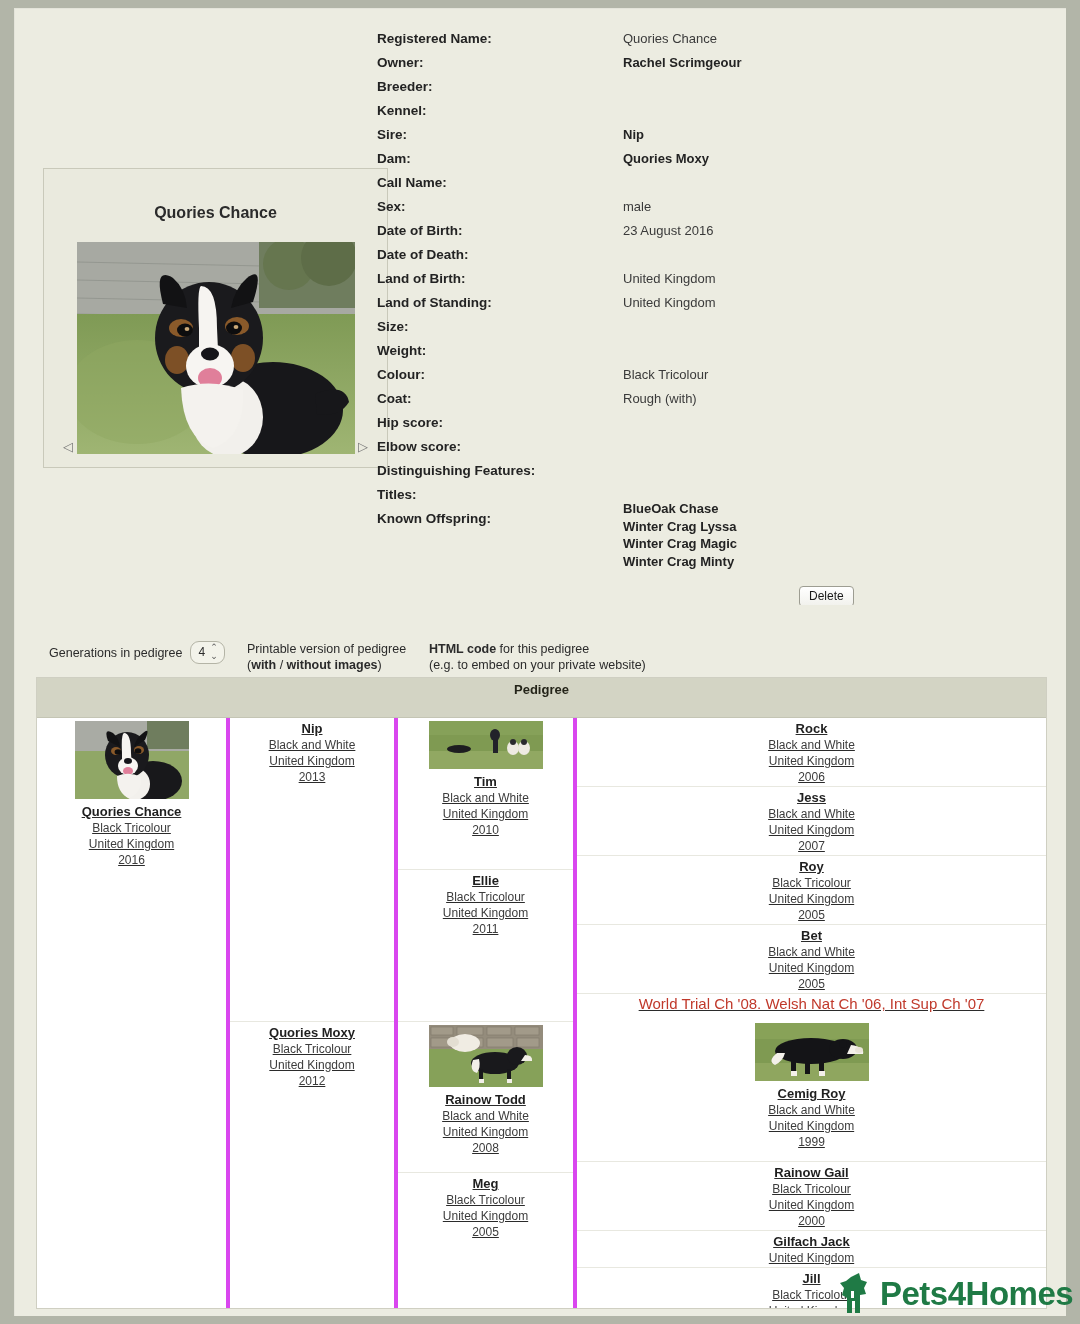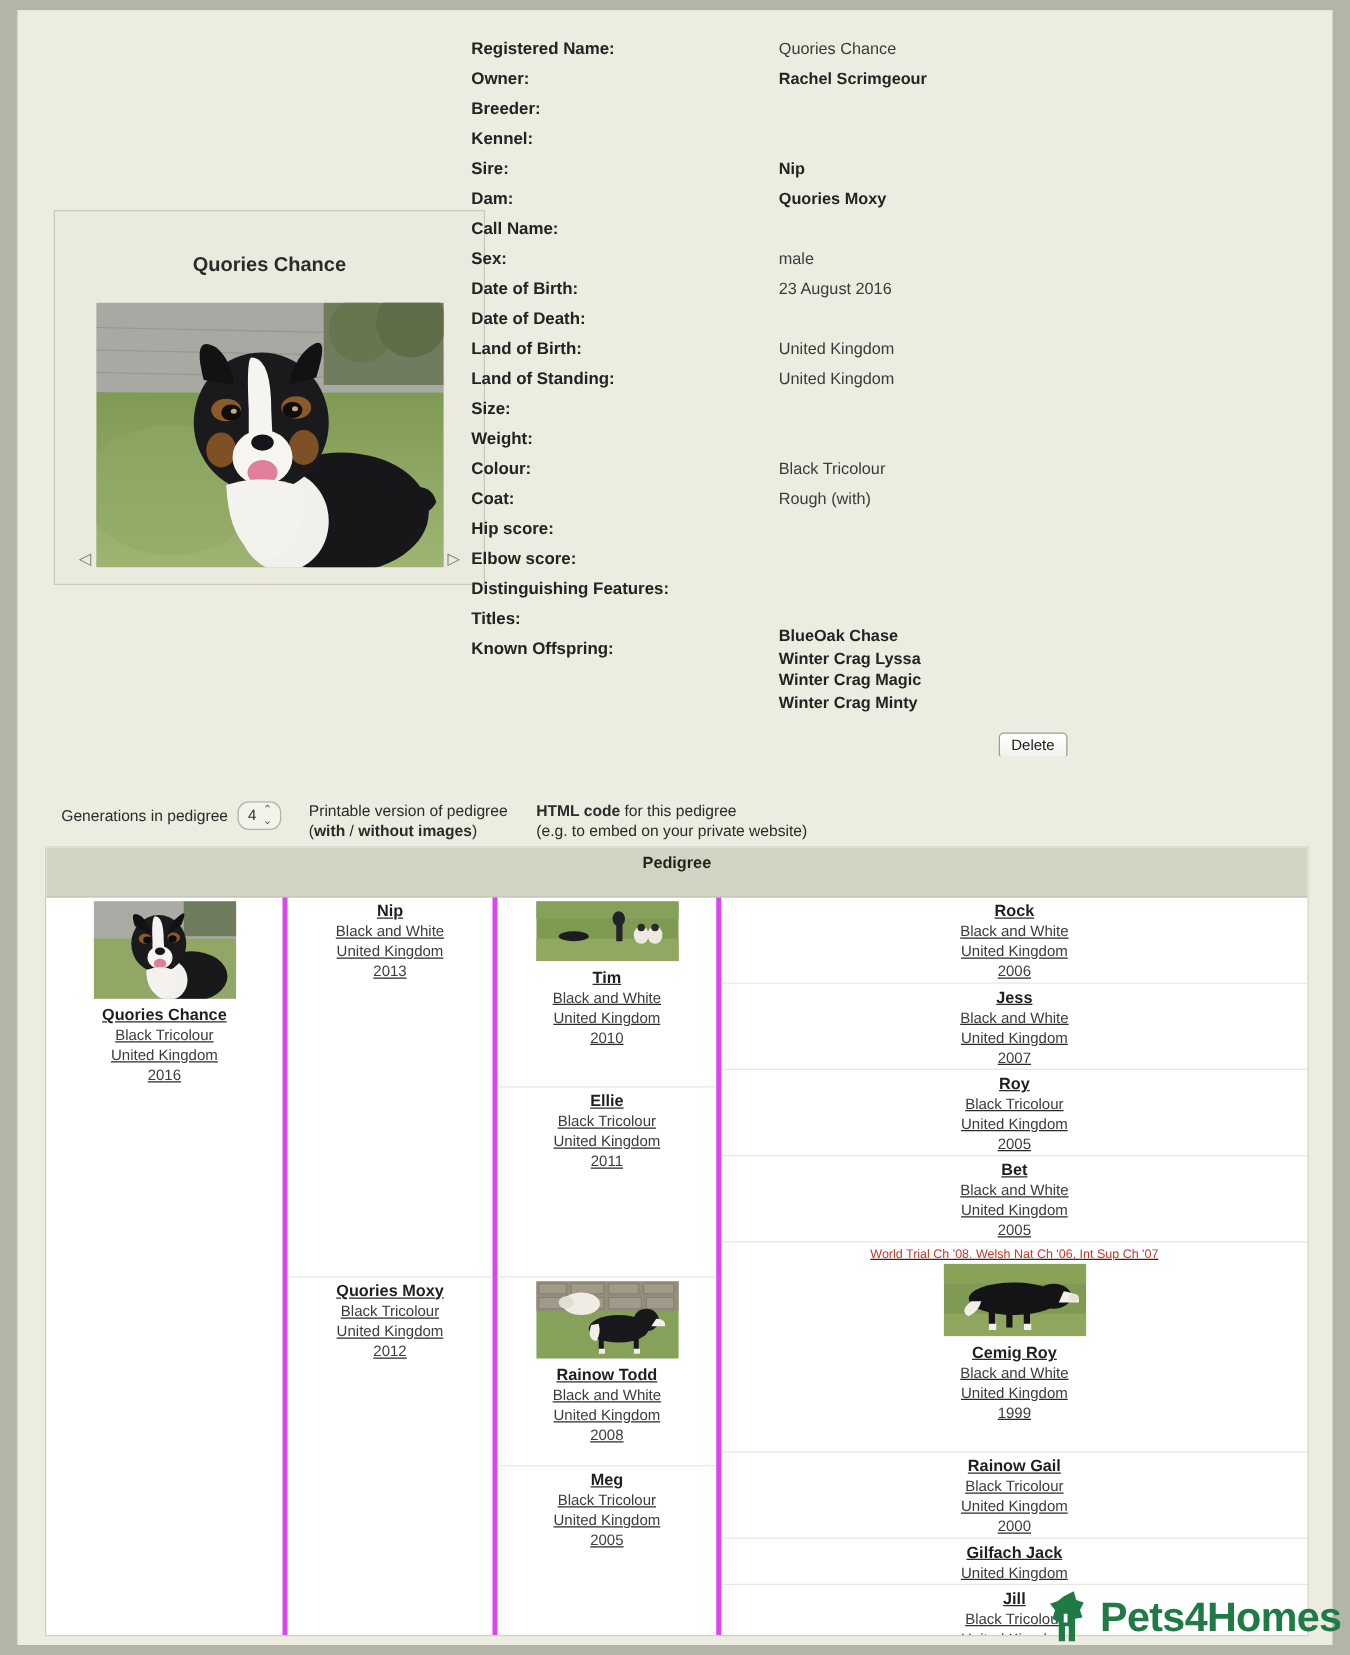--- a/index.html
+++ b/index.html
@@ -172,23 +172,23 @@
     text-align:center;
     padding:3px 4px;
     overflow:hidden;
     text-decoration:underline;
   }
   .cell:last-child { border-bottom:none; }
   .dog-name { font-weight:bold; font-size:13px; color:#1f1f1f; line-height:16px; }
   .dog-meta { font-size:12px; color:#3c3c3c; line-height:16px; }
   .dog-titles {
     color:#c0392b;
-    font-size:10px;
+    font-size:15px;
     line-height:14px;
-    margin-bottom:0;
+    margin-bottom:12px;
   }
   .thumb { margin-bottom:5px; line-height:0; }
 
   
   .watermark {
     position:absolute;
     left:816px; top:1262px;
     display:flex; align-items:center; gap:5px;
     pointer-events:none;
   }

